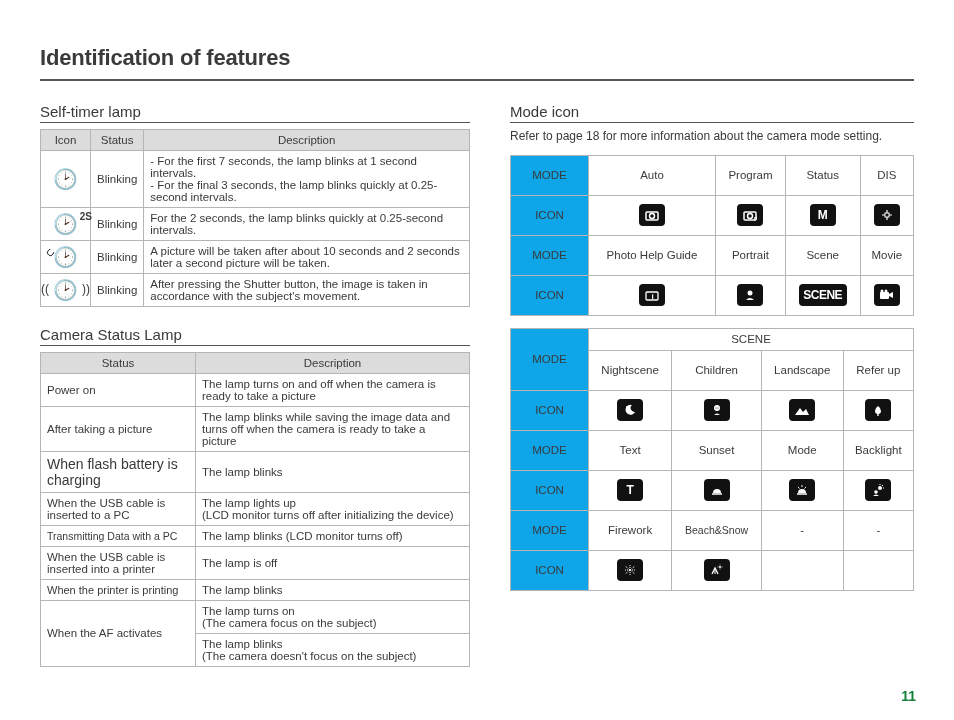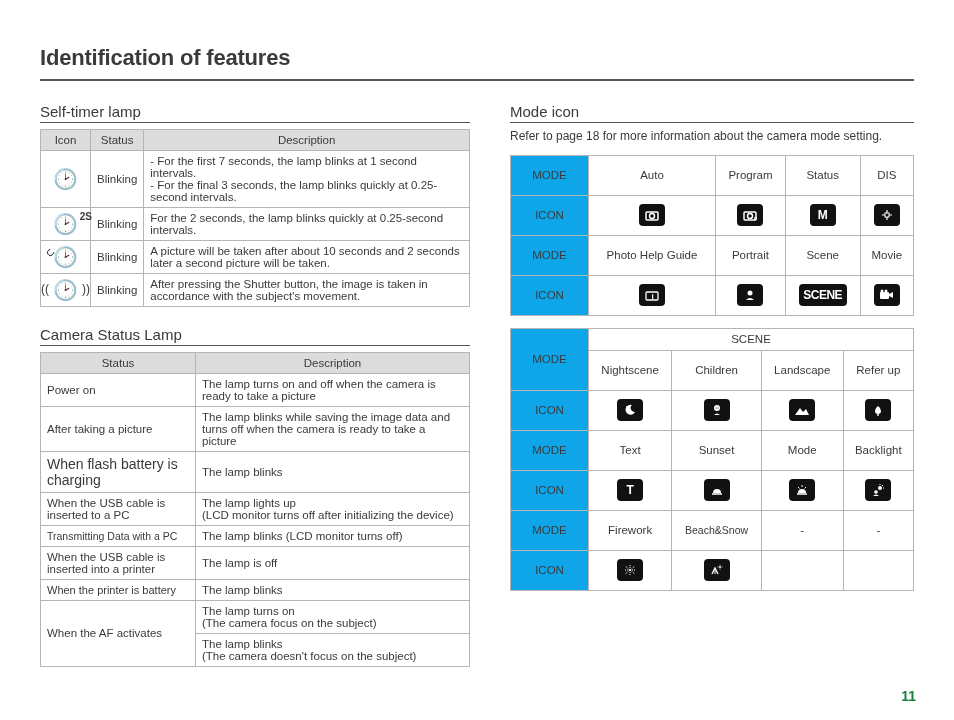--- a/index.html
+++ b/index.html
@@ -134,21 +134,21 @@
           </tr>
       <tr>
             <td style="font-size:10.5px">Transmitting Data with a PC</td>
             <td>The lamp blinks (LCD monitor turns off)</td>
           </tr>
       <tr>
             <td>When the USB cable is inserted into a printer</td>
             <td>The lamp is off</td>
           </tr>
       <tr>
-            <td style="font-size:11px">When the printer is battery</td>
+            <td style="font-size:11px">When the printer is printing</td>
             <td>The lamp blinks</td>
           </tr>
       <tr>
         <td rowspan="2">When the AF activates</td>
         <td style="white-space:pre-line">The lamp turns on
 (The camera focus on the subject)</td>
       </tr>
       <tr>
         <td style="white-space:pre-line">The lamp blinks
 (The camera doesn't focus on the subject)</td>

